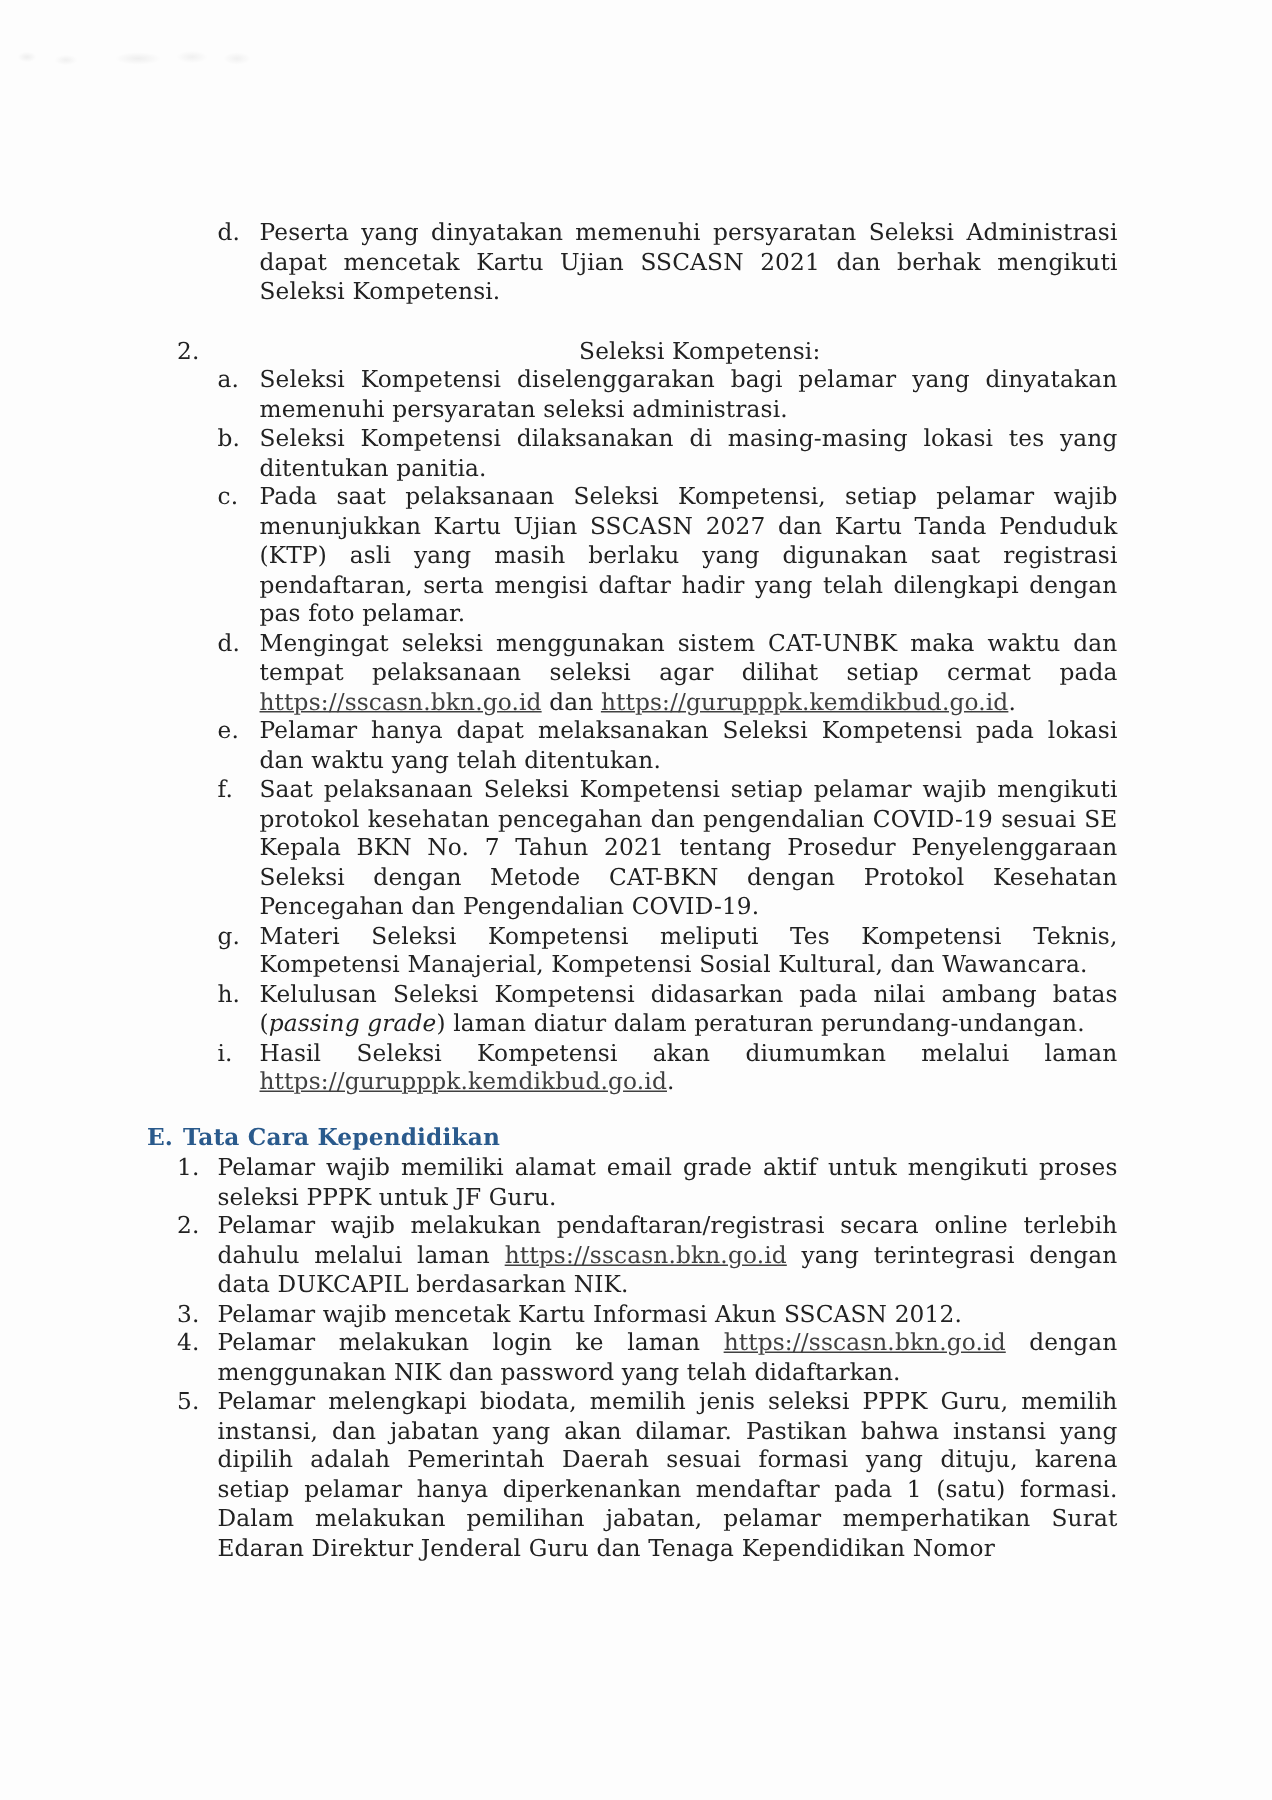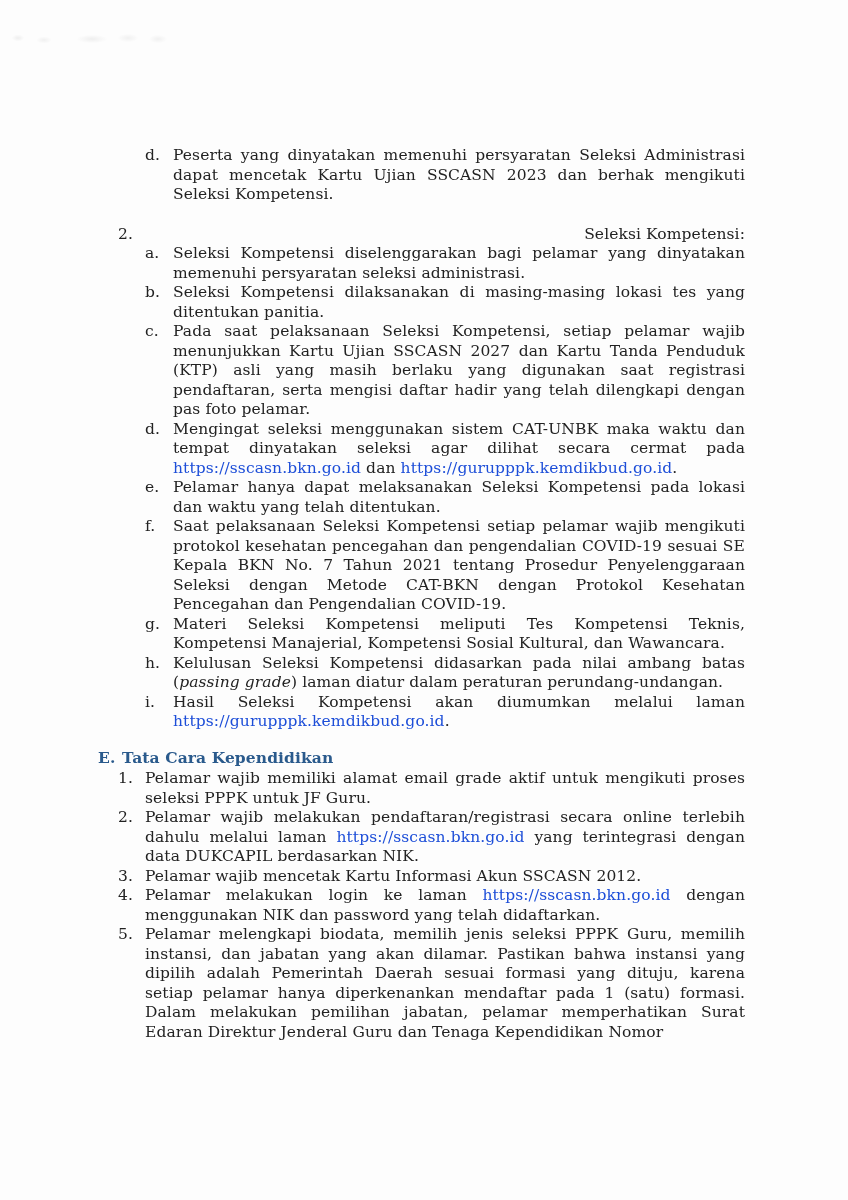--- a/index.html
+++ b/index.html
@@ -31,64 +31,64 @@
     font-size: 15.5px;
     line-height: 19.5px;
     letter-spacing: 0.1px;
   }
   .li { position: relative; text-align: justify; }
   .marker { position: absolute; left: 0; top: 0; }
   .orphan   { margin-left: 47px; padding-left: 28px; }
   .num-item { margin-left: 20px; padding-left: 27px; }
   .sub-item { padding-left: 28px; }
   .section2 { margin-top: 20px; }
-  .num-title { text-align: right; margin-left: 43px; }
+  .num-title { text-align: center; margin-left: 43px; }
   .heading {
     position: relative;
     margin-top: 16px;
     margin-bottom: 2px;
     padding-left: 24px;
     font-weight: bold;
     color: #2a5a8c;
   }
-  .lnk { color: #1d4ed8; cursor: pointer; }
+  .lnk { color: #404040; text-decoration: underline; cursor: pointer; }
   em { font-style: italic; }
 </style>
 </head>
 <body>
 
 <div class="page">
   <div class="scan-artifact"></div>
 
   <div class="content">
 
     <div class="li orphan">
       <span class="marker">d.</span>
-      <div class="body"><span>Peserta yang dinyatakan memenuhi persyaratan Seleksi Administrasi dapat mencetak Kartu Ujian SSCASN 2023 dan berhak mengikuti Seleksi Kompetensi.</span></div>
+      <div class="body"><span>Peserta yang dinyatakan memenuhi persyaratan Seleksi Administrasi dapat mencetak Kartu Ujian SSCASN 2021 dan berhak mengikuti Seleksi Kompetensi.</span></div>
     </div>
 
     <div class="li num-item section2">
       <span class="marker">2.</span>
       <div class="num-title">Seleksi Kompetensi:</div>
 
       <div class="li sub-item">
         <span class="marker">a.</span>
         <div class="body"><span>Seleksi Kompetensi diselenggarakan bagi pelamar yang dinyatakan memenuhi persyaratan seleksi administrasi.</span></div>
       </div>
       <div class="li sub-item">
         <span class="marker">b.</span>
         <div class="body"><span>Seleksi Kompetensi dilaksanakan di masing-masing lokasi tes yang ditentukan panitia.</span></div>
       </div>
       <div class="li sub-item">
         <span class="marker">c.</span>
         <div class="body"><span>Pada saat pelaksanaan Seleksi Kompetensi, setiap pelamar wajib menunjukkan Kartu Ujian SSCASN 2027 dan Kartu Tanda Penduduk (KTP) asli yang masih berlaku yang digunakan saat registrasi pendaftaran, serta mengisi daftar hadir yang telah dilengkapi dengan pas foto pelamar.</span></div>
       </div>
       <div class="li sub-item">
         <span class="marker">d.</span>
-        <div class="body"><span>Mengingat seleksi menggunakan sistem CAT-UNBK maka waktu dan tempat dinyatakan seleksi agar dilihat secara cermat pada </span><a class="lnk">https://sscasn.bkn.go.id</a><span> dan </span><a class="lnk">https://gurupppk.kemdikbud.go.id</a><span>.</span></div>
+        <div class="body"><span>Mengingat seleksi menggunakan sistem CAT-UNBK maka waktu dan tempat pelaksanaan seleksi agar dilihat setiap cermat pada </span><a class="lnk">https://sscasn.bkn.go.id</a><span> dan </span><a class="lnk">https://gurupppk.kemdikbud.go.id</a><span>.</span></div>
       </div>
       <div class="li sub-item">
         <span class="marker">e.</span>
         <div class="body"><span>Pelamar hanya dapat melaksanakan Seleksi Kompetensi pada lokasi dan waktu yang telah ditentukan.</span></div>
       </div>
       <div class="li sub-item">
         <span class="marker">f.</span>
         <div class="body"><span>Saat pelaksanaan Seleksi Kompetensi setiap pelamar wajib mengikuti protokol kesehatan pencegahan dan pengendalian COVID-19 sesuai SE Kepala BKN No. 7 Tahun 2021 tentang Prosedur Penyelenggaraan Seleksi dengan Metode CAT-BKN dengan Protokol Kesehatan Pencegahan dan Pengendalian COVID-19.</span></div>
       </div>
       <div class="li sub-item">

